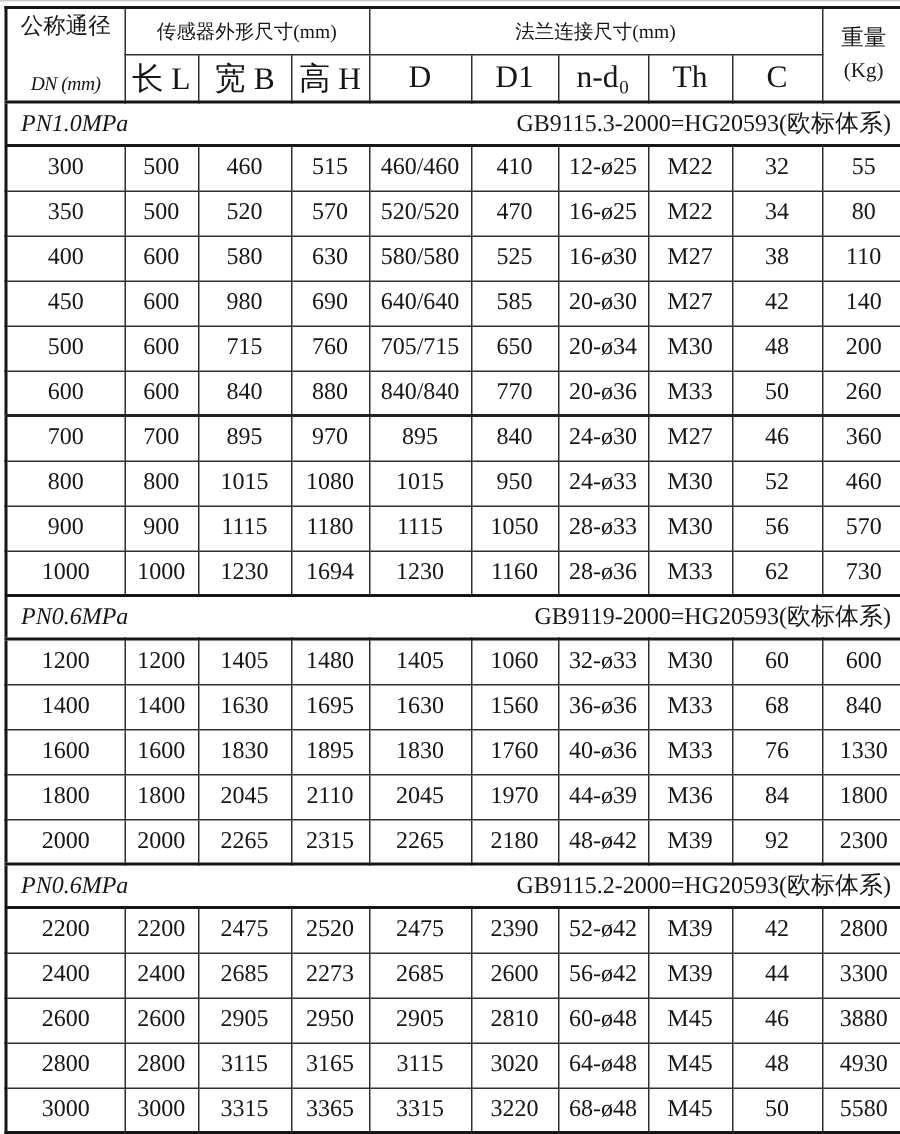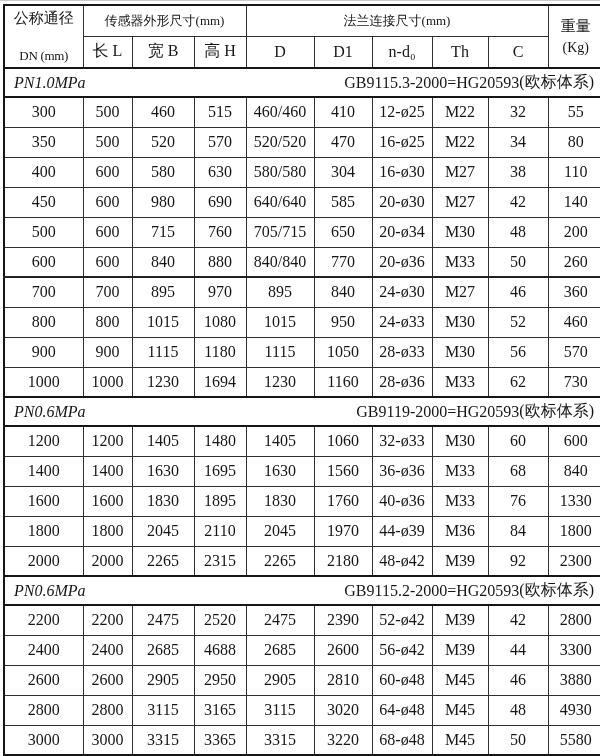--- a/index.html
+++ b/index.html
@@ -28,23 +28,23 @@
     vertical-align: middle;
     padding: 0;
     font-weight: normal;
     overflow: hidden;
     white-space: nowrap;
   }
   .spec thead { border-bottom: 2px solid #161616; }
   tr.hrow1 { height: 31px; }
   tr.hrow2 { height: 32px; }
   .hrow1 th { font-size: 13px; }
-  .hrow2 th { font-size: 16px; margin-left: 44px; }
+  .hrow2 th { font-size: 21px; margin-left: 44px; }
   th.dn-head { font-size: 15px; line-height: 1.25; }
-  .dn-sub { font-size: 13px; letter-spacing: -0.3px; margin-top: 20px; }
+  .dn-sub { font-size: 13px; letter-spacing: -0.3px; margin-top: 20px; font-style: italic; }
   th.weight-head { font-size: 15px; line-height: 1.25; }
   .weight-sub { font-size: 14px; margin-top: 3px; }
   tr.section-row {
     height: 29px;
     border-top: 2px solid #161616;
     border-bottom: 2px solid #161616;
   }
   tr.section-row td { text-align: left; }
   .sec-flex {
     display: flex; align-items: center;
@@ -133,21 +133,21 @@
         <td>M22</td>
         <td>34</td>
         <td>80</td>
       </tr>
       <tr class="data-row">
         <td>400</td>
         <td>600</td>
         <td>580</td>
         <td>630</td>
         <td>580/580</td>
-        <td>304</td>
+        <td>525</td>
         <td>16-ø30</td>
         <td>M27</td>
         <td>38</td>
         <td>110</td>
       </tr>
       <tr class="data-row">
         <td>450</td>
         <td>600</td>
         <td>980</td>
         <td>690</td>
@@ -317,21 +317,21 @@
         <td>2390</td>
         <td>52-ø42</td>
         <td>M39</td>
         <td>42</td>
         <td>2800</td>
       </tr>
       <tr class="data-row">
         <td>2400</td>
         <td>2400</td>
         <td>2685</td>
-        <td>4688</td>
+        <td>2273</td>
         <td>2685</td>
         <td>2600</td>
         <td>56-ø42</td>
         <td>M39</td>
         <td>44</td>
         <td>3300</td>
       </tr>
       <tr class="data-row">
         <td>2600</td>
         <td>2600</td>

